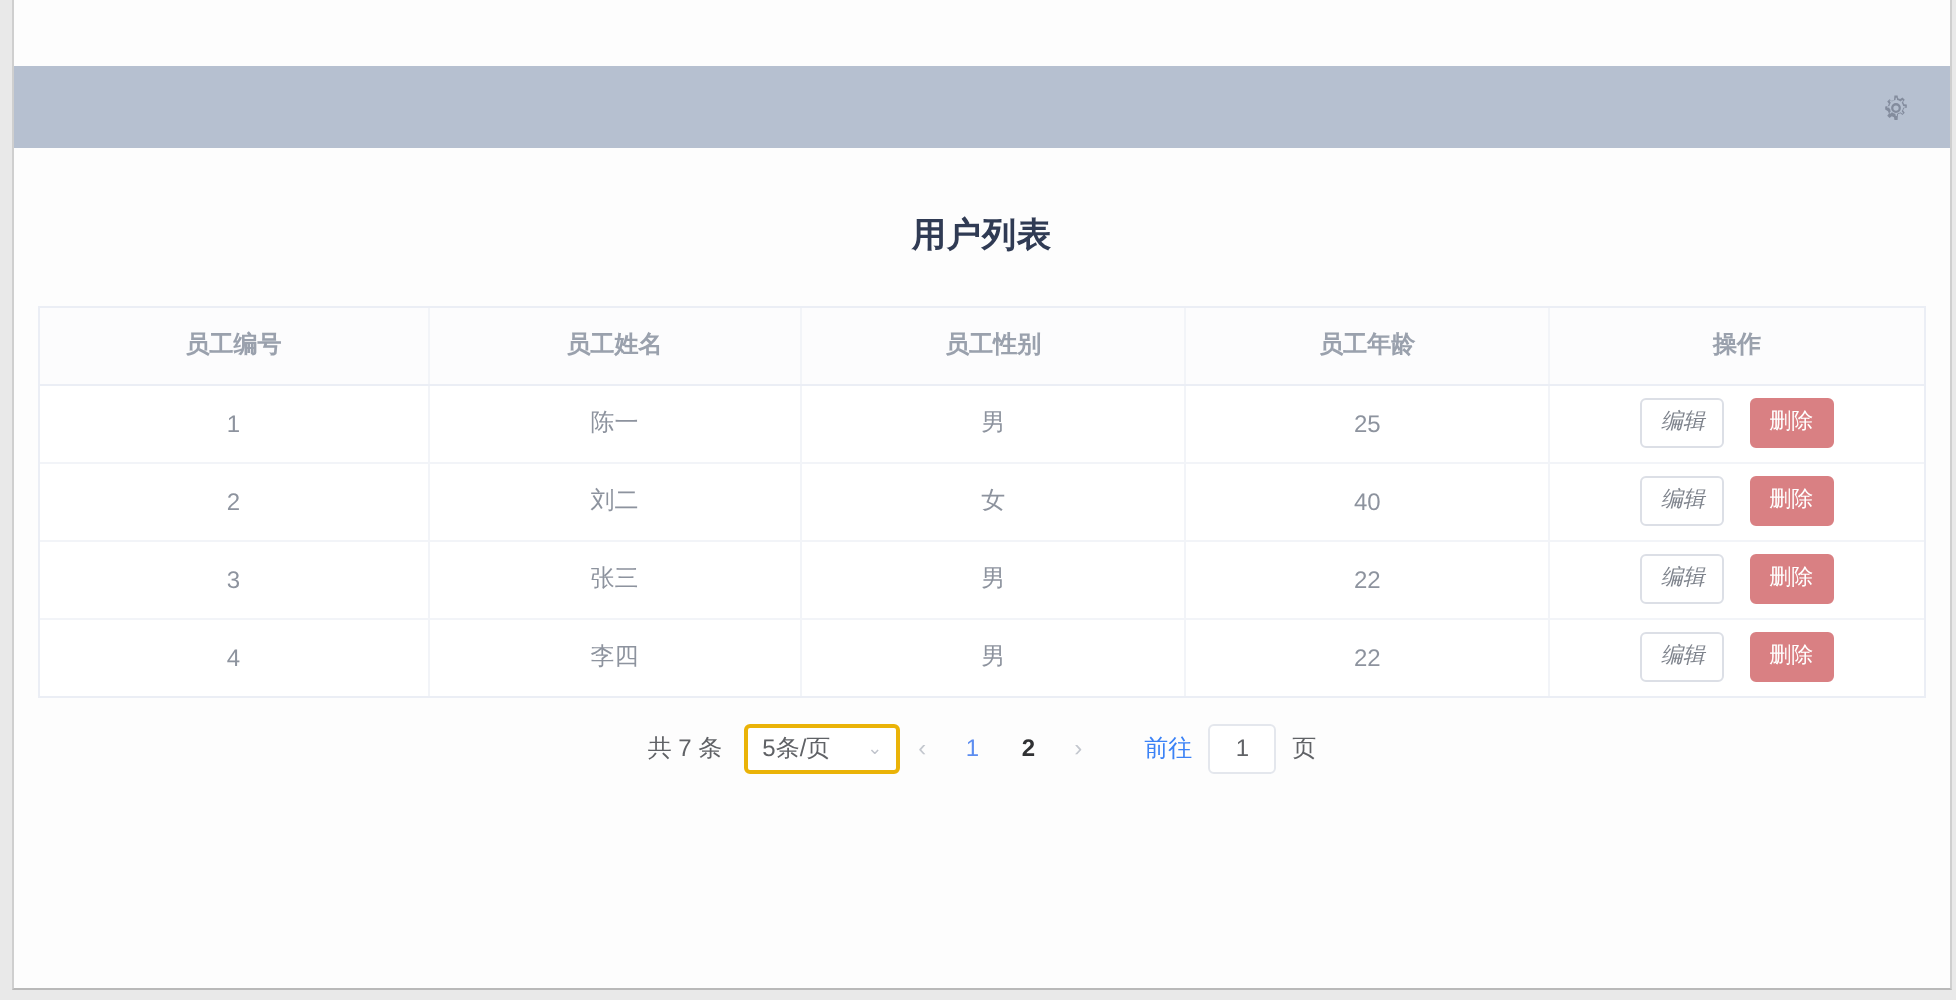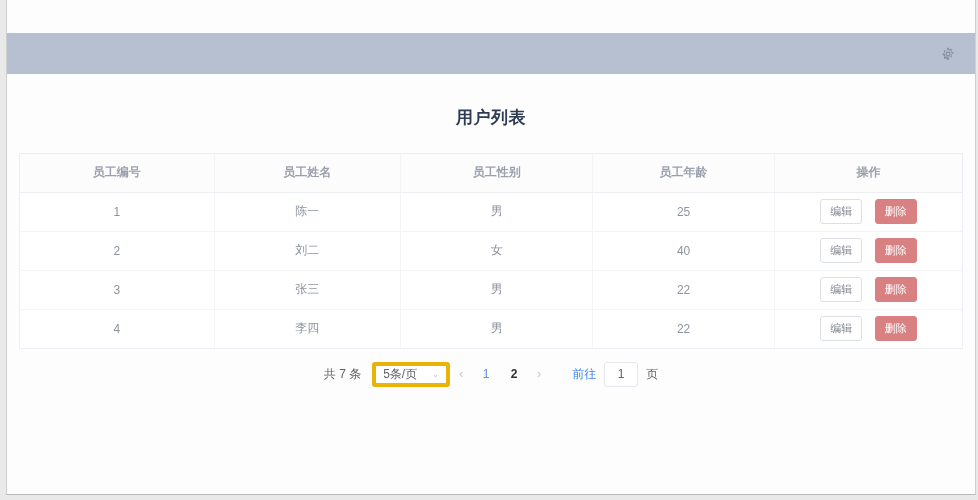--- a/index.html
+++ b/index.html
@@ -110,20 +110,21 @@
     border-radius: 3px;
     cursor: pointer;
     vertical-align: middle;
     font-family: "Liberation Sans", "DejaVu Sans", sans-serif;
   }
   .btn-edit {
     background: #fff;
     color: #7e838c;
     border: 1px solid #dcdfe6;
     margin-right: 9px;
+    font-style: italic;
   }
   .btn-delete {
     background: #d98083;
     color: #ffffff;
     border: 1px solid #d98083;
   }
 
   
   .cursor-mark {
     display: inline-block;
@@ -144,21 +145,21 @@
     color: #626a7a;
   }
   .pg-total { margin-right: 11px; color: #606266; }
   .pg-select {
     display: inline-flex;
     align-items: center;
     justify-content: space-between;
     width: 78px;
     height: 25px;
     padding: 0 7px;
-    border: 4px solid #eab308;
+    border: 2px solid #eab308;
     border-radius: 3px;
     background: #fff;
     color: #606266;
     font-size: 12px;
     cursor: pointer;
   }
   .pg-select .caret {
     color: #c0c4cc;
     font-size: 9px;
     margin-left: 4px;

